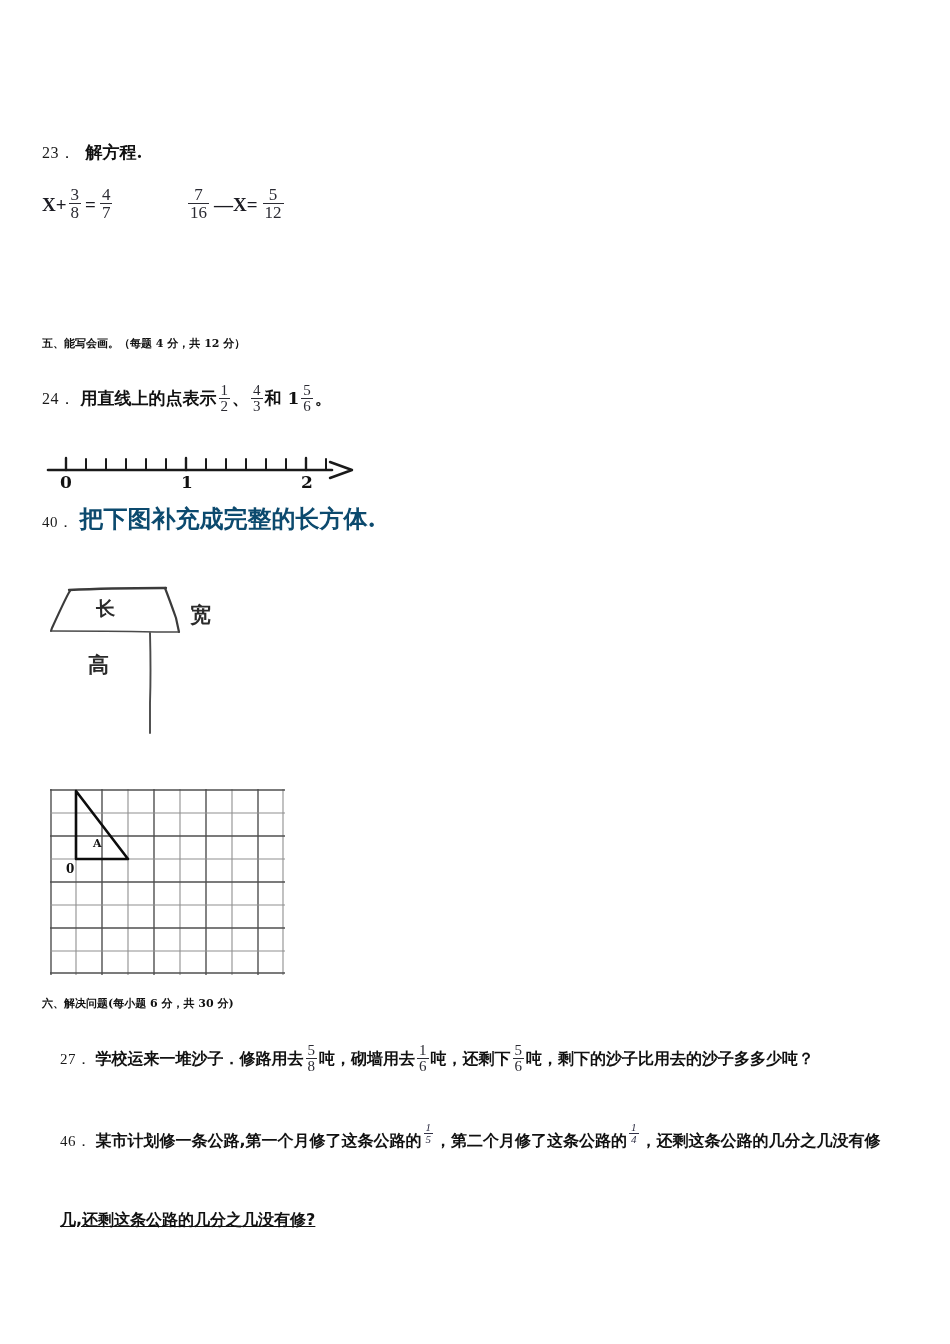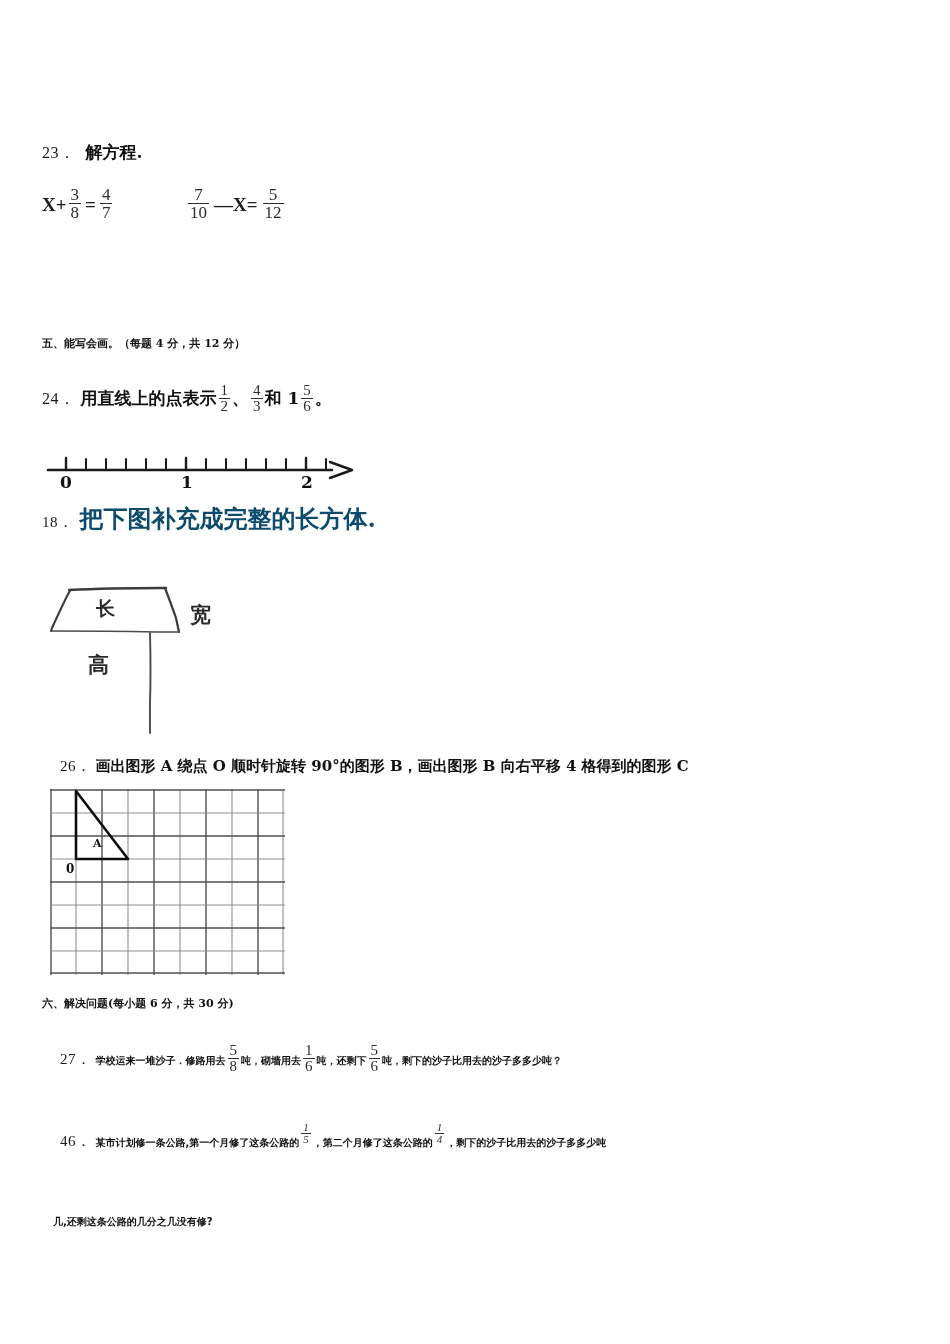--- a/index.html
+++ b/index.html
@@ -149,41 +149,41 @@
     left: 50px;
     top: 789px;
     width: 235px;
     height: 186px;
   }
 
   
   #sec6 { left: 42px; top: 998px; }
   #p27 { left: 60px; top: 1043px; }
   #p28 { left: 60px; top: 1122px; }
-  #p28b { left: 53px; top: 1212px; }
-
-  .txt15 { font-size: 10px; }
+  #p28b { left: 60px; top: 1212px; text-decoration: underline; }
+
+  .txt15 { font-size: 16px; }
   .txt17 { font-size: 17px; }
 </style>
 </head>
 <body>
 
 <div class="page">
 
   <div class="blk" id="p23-title">
     <span class="qnum">23．</span>
     <span class="cn-serif txt17" style="margin-left:6px;">解方程.</span>
   </div>
 
   <div class="blk" id="p23-eq1">
     <span class="eqvar">X+</span><span class="frac"><span class="num">3</span><span class="den">8</span></span><span class="eqop" style="margin:0 2px;">=</span><span class="frac"><span class="num">4</span><span class="den">7</span></span>
   </div>
 
   <div class="blk" id="p23-eq2">
-    <span class="frac"><span class="num">7</span><span class="den">10</span></span><span class="eqop" style="margin:0 3px;">—X=</span><span class="frac"><span class="num">5</span><span class="den">12</span></span>
+    <span class="frac"><span class="num">7</span><span class="den">16</span></span><span class="eqop" style="margin:0 3px;">—X=</span><span class="frac"><span class="num">5</span><span class="den">12</span></span>
   </div>
 
   <div class="blk section-head" id="sec5">五、能写会画。（每题 4 分，共 12 分）</div>
 
   <div class="blk" id="p24">
     <span class="qnum">24．</span><span class="cn-serif txt17" style="margin-left:5px;">用直线上的点表示</span><span class="frac sm"><span class="num">1</span><span class="den">2</span></span><span class="cn-serif txt17">、</span><span class="frac sm"><span class="num">4</span><span class="den">3</span></span><span class="cn-serif txt17">和 1</span><span class="frac sm"><span class="num">5</span><span class="den">6</span></span><span class="cn-serif txt17">。</span>
   </div>
 
   <div id="numline">
     <svg width="320" height="52" viewBox="0 0 320 52">
@@ -211,41 +211,38 @@
         <line x1="244" y1="15" x2="244" y2="26"></line>
         <line x1="284" y1="15" x2="284" y2="26"></line>
       </g>
     </svg>
     <div style="position:absolute;left:18px;top:28px;font-family:'DejaVu Serif',serif;font-weight:bold;font-size:17px;color:#111;">0</div>
     <div style="position:absolute;left:139px;top:28px;font-family:'DejaVu Serif',serif;font-weight:bold;font-size:17px;color:#111;">1</div>
     <div style="position:absolute;left:259px;top:28px;font-family:'DejaVu Serif',serif;font-weight:bold;font-size:17px;color:#111;">2</div>
   </div>
 
   <div class="blk" id="p25">
-    <span class="qnum">18．</span><span class="big" style="margin-left:6px;">把下图补充成完整的长方体.</span>
+    <span class="qnum">40．</span><span class="big" style="margin-left:6px;">把下图补充成完整的长方体.</span>
   </div>
 
   <div id="box-figure">
     <svg width="240" height="200" viewBox="0 0 240 200">
 
       <path d="M32 48 Q 30 50 14 85 L 13 88" fill="none" stroke="#3b3b3b" stroke-width="2.1" stroke-linecap="round"></path>
       <path d="M31 47 Q 70 45 125 45 L 128 45" fill="none" stroke="#3b3b3b" stroke-width="2.3" stroke-linecap="round"></path>
       <path d="M127 45 Q 132 58 138 75 L 141 89" fill="none" stroke="#3b3b3b" stroke-width="2.2" stroke-linecap="round"></path>
       <path d="M14 88 Q 70 88 118 89 L 141 89" fill="none" stroke="#4a4a4a" stroke-width="1.7" stroke-linecap="round"></path>
 
       <path d="M112 90 Q 113 130 112 160 L 112 190" fill="none" stroke="#4a4a4a" stroke-width="1.9" stroke-linecap="round"></path>
     </svg>
     <div class="hand-label" style="left:58px;top:53px;transform:rotate(-2deg);">长</div>
     <div class="hand-label" style="left:152px;top:58px;font-size:21px;">宽</div>
     <div class="hand-label" style="left:50px;top:108px;font-size:21px;">高</div>
   </div>
 
-  <div class="blk" id="p26">
-    <span class="qnum" style="font-size:15px;">26．</span><span class="cn-serif txt15" style="margin-left:4px;">画出图形 A 绕点 O 顺时针旋转 90°的图形 B，画出图形 B 向右平移 4 格得到的图形 C</span>
-  </div>
 
   <div id="grid26">
     <svg width="235" height="186" viewBox="0 0 235 186">
 
       <g>
         <line x1="1" y1="0" x2="1" y2="186" stroke="#4f4f4f" stroke-width="1.4"></line>
         <line x1="26" y1="0" x2="26" y2="186" stroke="#8f8f8f" stroke-width="1.1"></line>
         <line x1="52" y1="0" x2="52" y2="186" stroke="#4f4f4f" stroke-width="1.4"></line>
         <line x1="78" y1="0" x2="78" y2="186" stroke="#8f8f8f" stroke-width="1.1"></line>
         <line x1="104" y1="0" x2="104" y2="186" stroke="#4f4f4f" stroke-width="1.4"></line>
@@ -274,20 +271,20 @@
     <div style="position:absolute;left:16px;top:73px;font-family:'DejaVu Serif',serif;font-weight:bold;font-size:12px;color:#111;">0</div>
   </div>
 
   <div class="blk section-head" id="sec6">六、解决问题(每小题 6 分，共 30 分)</div>
 
   <div class="blk" id="p27">
     <span class="qnum" style="font-size:15px;">27．</span><span class="cn txt15" style="margin-left:4px;">学校运来一堆沙子．修路用去</span><span class="frac sm"><span class="num">5</span><span class="den">8</span></span><span class="cn txt15">吨，砌墙用去</span><span class="frac sm"><span class="num">1</span><span class="den">6</span></span><span class="cn txt15">吨，还剩下</span><span class="frac sm"><span class="num">5</span><span class="den">6</span></span><span class="cn txt15">吨，剩下的沙子比用去的沙子多多少吨？</span>
   </div>
 
   <div class="blk" id="p28">
-    <span class="qnum" style="font-size:15px;">46．</span><span class="cn txt15" style="margin-left:4px;">某市计划修一条公路,第一个月修了这条公路的</span><span class="frac tiny"><span class="num">1</span><span class="den">5</span></span><span class="cn txt15">，第二个月修了这条公路的</span><span class="frac tiny"><span class="num">1</span><span class="den">4</span></span><span class="cn txt15">，剩下的沙子比用去的沙子多多少吨</span>
+    <span class="qnum" style="font-size:15px;">46．</span><span class="cn txt15" style="margin-left:4px;">某市计划修一条公路,第一个月修了这条公路的</span><span class="frac tiny"><span class="num">1</span><span class="den">5</span></span><span class="cn txt15">，第二个月修了这条公路的</span><span class="frac tiny"><span class="num">1</span><span class="den">4</span></span><span class="cn txt15">，还剩这条公路的几分之几没有修</span>
   </div>
 
   <div class="blk" id="p28b">
     <span class="cn txt15">几,还剩这条公路的几分之几没有修?</span>
   </div>
 
 </div>
 
 </body></html>

